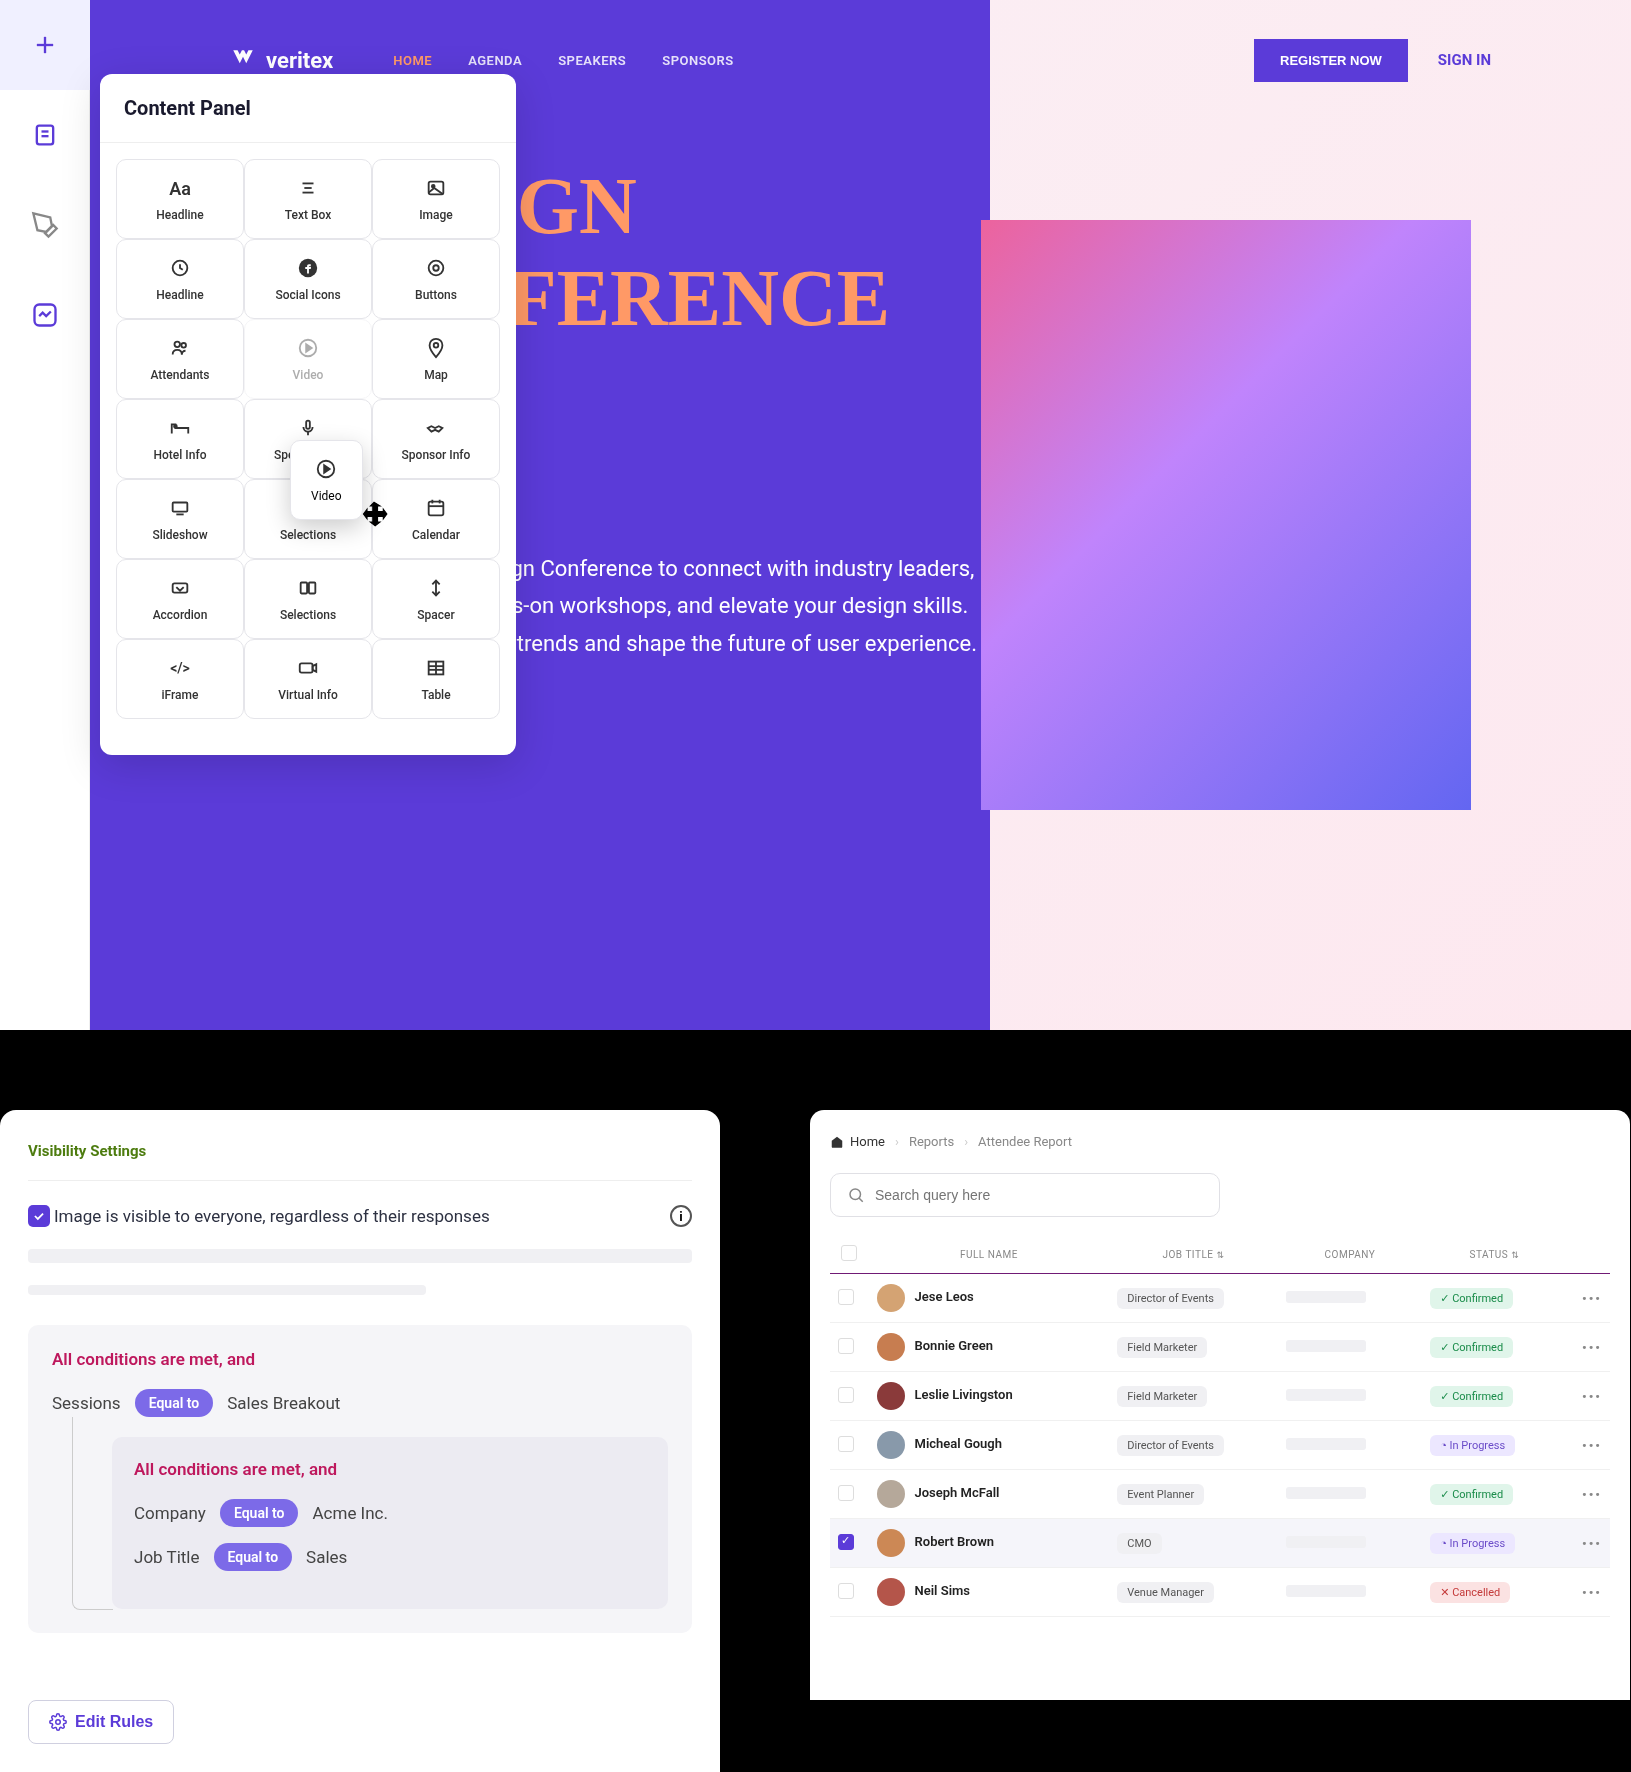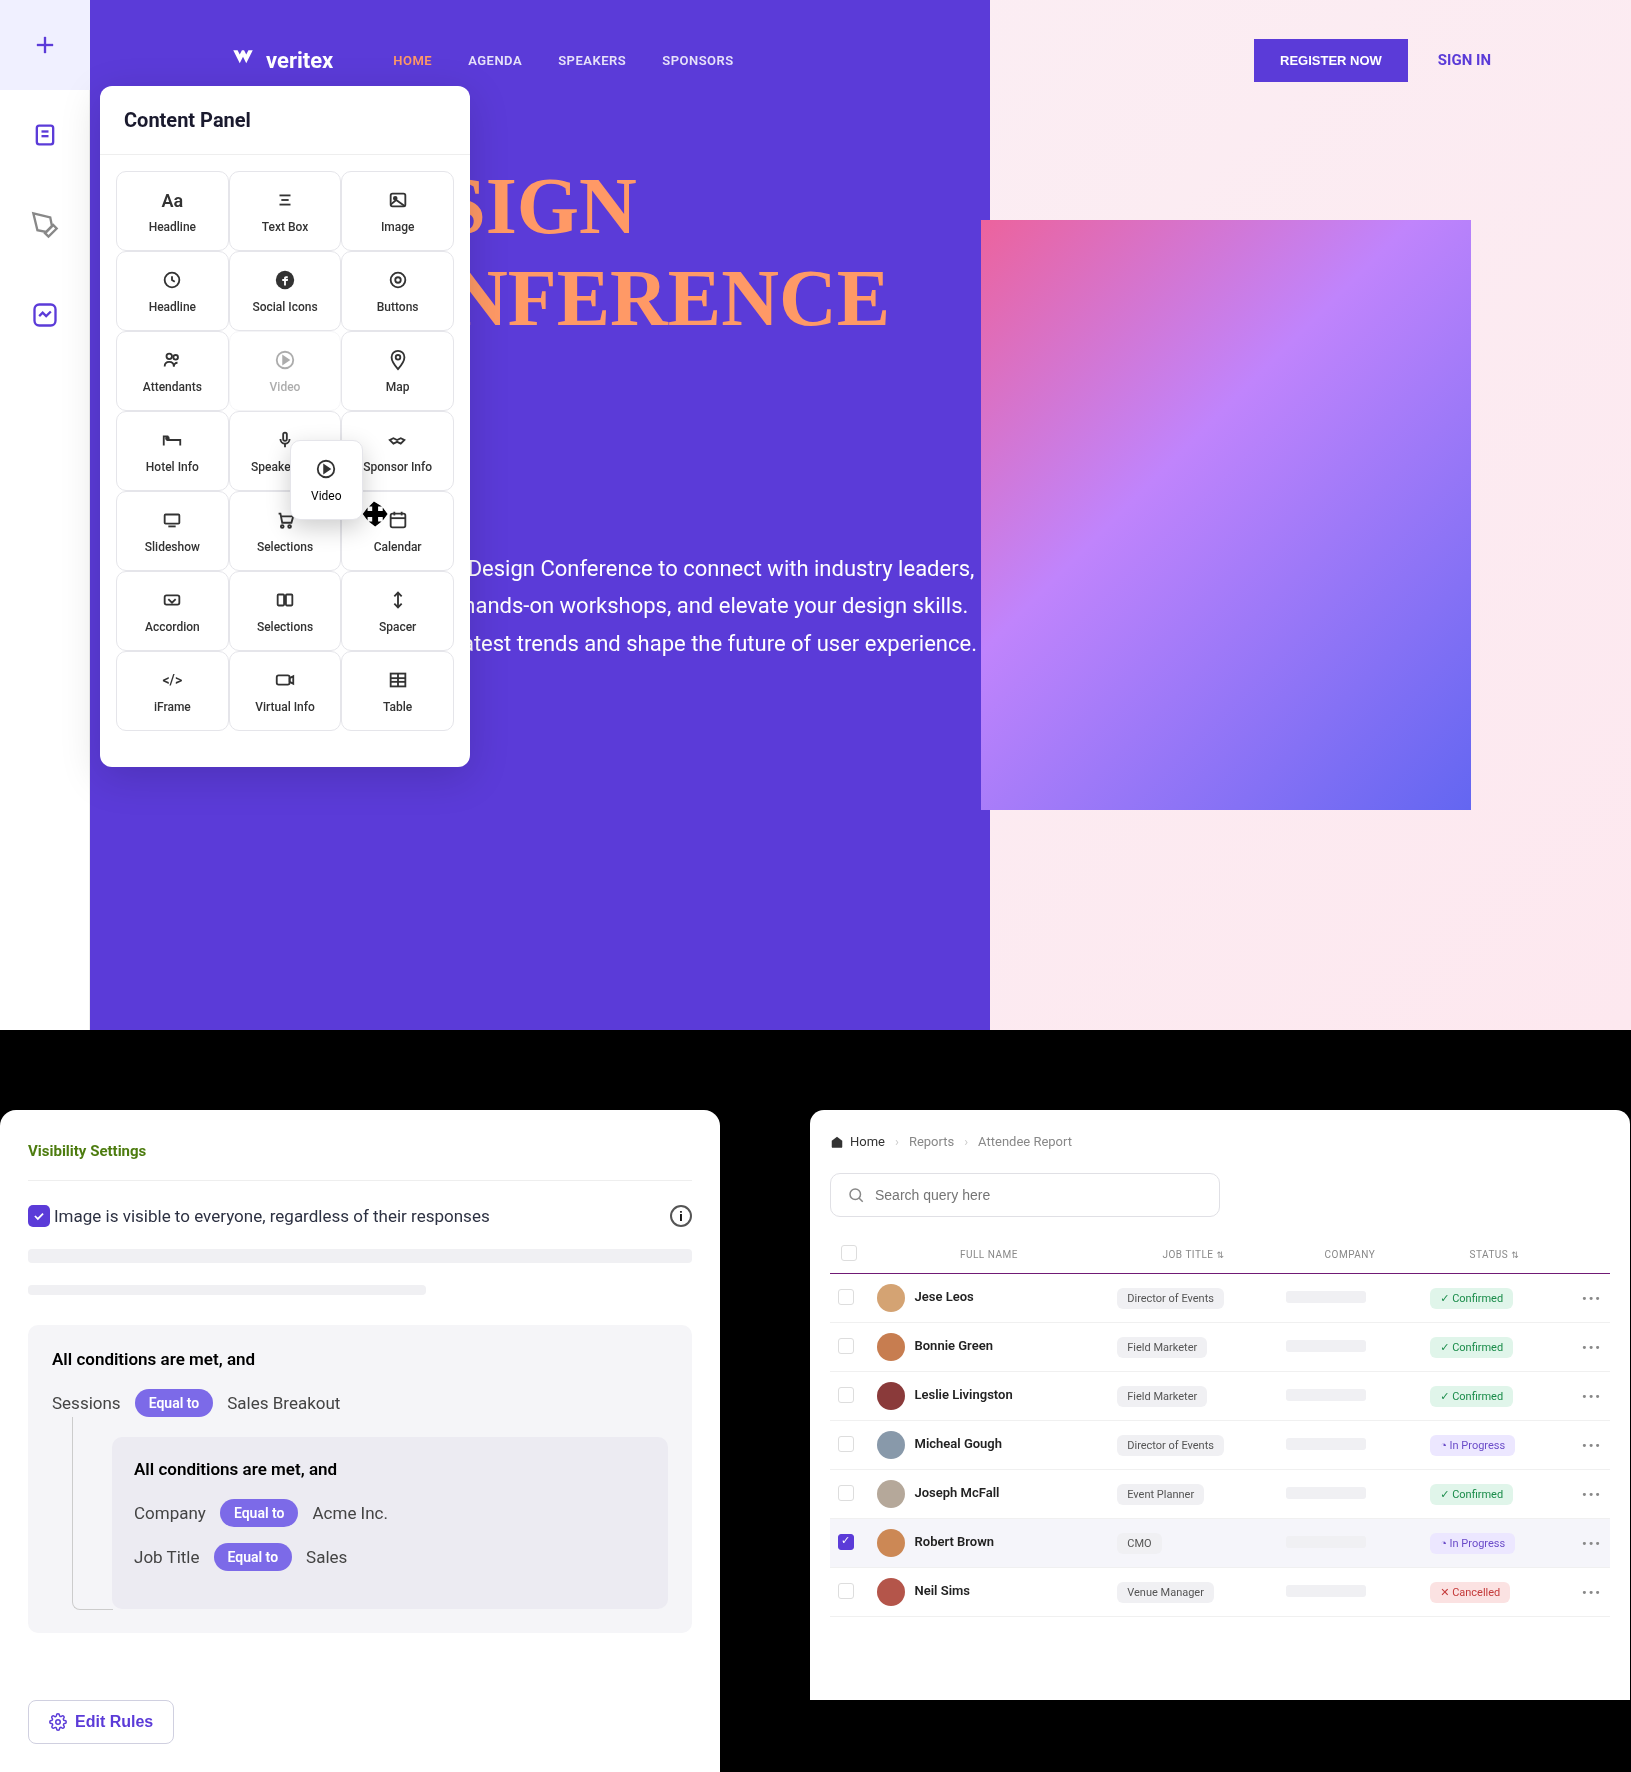--- a/index.html
+++ b/index.html
@@ -23,21 +23,21 @@
 .nav-link.active { color: #ff9966; }
 .nav-actions { margin-left: auto; display: flex; gap: 30px; align-items: center; }
 .nav-btn-primary { background: #5b3bd8; color: #fff; padding: 14px 26px; font-size: 13px; font-weight: 700; border: none; cursor: pointer; }
 .nav-btn-link { color: #5b3bd8; font-size: 15px; font-weight: 700; cursor: pointer; }
 
 .hero-title { position: absolute; left: 240px; top: 160px; font-family: Georgia, serif; font-size: 80px; font-weight: 700; color: #ff9966; line-height: 1.15; z-index: 3; }
 .hero-desc { position: absolute; left: 240px; top: 550px; color: #fff; font-size: 22px; line-height: 1.7; max-width: 720px; z-index: 3; }
 .hero-image { position: absolute; right: 160px; top: 220px; width: 490px; height: 590px; background: linear-gradient(135deg, #ec639d 0%, #c084fc 40%, #6366f1 100%); z-index: 4; }
 
 
-.content-panel { position: absolute; left: 100px; top: 86px; width: 370px; background: #fff; border-radius: 12px; box-shadow: 0 10px 40px rgba(0,0,0,0.15); z-index: 10; padding: 0 0 20px 0; }
+.content-panel { position: absolute; left: 100px; top: 74px; width: 416px; background: #fff; border-radius: 12px; box-shadow: 0 10px 40px rgba(0,0,0,0.15); z-index: 10; padding: 0 0 20px 0; }
 .panel-header { padding: 22px 24px; font-size: 20px; font-weight: 700; color: #1a1a2e; border-bottom: 1px solid #eee; }
 .panel-grid { display: grid; grid-template-columns: repeat(3, 1fr); padding: 16px; }
 .panel-item { border: 1px solid #e5e5ea; border-radius: 10px; padding: 14px 6px; display: flex; flex-direction: column; align-items: center; gap: 8px; cursor: pointer; font-size: 12px; color: #333; font-weight: 500; background: #fff; min-height: 80px; justify-content: center; }
 .panel-item.ghost { opacity: 0.4; }
 .panel-item-icon { height: 24px; display: flex; align-items: center; justify-content: center; }
 .panel-item-icon svg { width: 22px; height: 22px; }
 .panel-item-icon .text-icon { font-size: 18px; font-weight: 600; }
 
 .dragging-item { position: absolute; left: 290px; top: 440px; z-index: 15; border: 1px solid #e5e5ea; border-radius: 10px; padding: 16px 20px; display: flex; flex-direction: column; align-items: center; gap: 8px; font-size: 12px; background: #fff; box-shadow: 0 8px 24px rgba(0,0,0,0.2); }
 .move-cursor { position: absolute; left: 360px; top: 500px; z-index: 16; font-size: 28px; }
@@ -47,21 +47,21 @@
 .vis-title { font-size: 15px; font-weight: 700; color: #4d7c0f; margin-bottom: 20px; }
 .vis-hr { border: none; border-top: 1px solid #eee; margin-bottom: 24px; }
 .vis-row { display: flex; align-items: center; gap: 4px; }
 .vis-checkbox { width: 22px; height: 22px; background: #5b3bd8; border-radius: 5px; display: flex; align-items: center; justify-content: center; cursor: pointer; }
 .vis-label { font-size: 17px; color: #2d3142; flex: 1; }
 .vis-info { width: 22px; height: 22px; border: 2px solid #555; border-radius: 50%; display: flex; align-items: center; justify-content: center; font-size: 13px; font-weight: 700; cursor: pointer; }
 .vis-placeholder { height: 14px; background: #f0f0f3; border-radius: 4px; margin-top: 22px; }
 .vis-placeholder.short { width: 60%; height: 10px; }
 
 .rule-block { background: #f5f5f8; border-radius: 10px; padding: 24px; margin-top: 30px; }
-.rule-heading { font-size: 17px; color: #000000; font-weight: 600; margin-bottom: 20px; }
+.rule-heading { font-size: 17px; color: #be185d; font-weight: 600; margin-bottom: 20px; }
 .rule-line { display: flex; align-items: center; gap: 14px; margin-bottom: 16px; font-size: 17px; color: #444; }
 .rule-pill { background: #7c6ae8; color: #fff; padding: 6px 14px; border-radius: 999px; font-size: 14px; font-weight: 600; }
 .rule-nested { background: #ecebf2; border-radius: 10px; padding: 22px; margin-top: 20px; margin-left: 60px; position: relative; }
 .rule-nested::before { content: ''; position: absolute; left: -40px; top: -20px; width: 40px; height: calc(100% + 20px); border-left: 1px solid #ccc; border-bottom: 1px solid #ccc; border-bottom-left-radius: 8px; }
 
 .edit-rules-btn { position: absolute; bottom: 28px; left: 28px; display: flex; align-items: center; gap: 8px; border: 1px solid #d0d0e0; border-radius: 8px; padding: 12px 20px; color: #5b3bd8; font-size: 16px; font-weight: 600; background: #fff; cursor: pointer; }
 
 
 .report-panel { position: absolute; left: 810px; top: 1110px; width: 820px; height: 590px; background: #fff; border-radius: 14px 14px 0 0; padding: 24px 20px; box-shadow: 0 2px 12px rgba(0,0,0,0.06); }
 .breadcrumb { display: flex; align-items: center; gap: 10px; font-size: 13px; color: #888; margin-bottom: 24px; }

